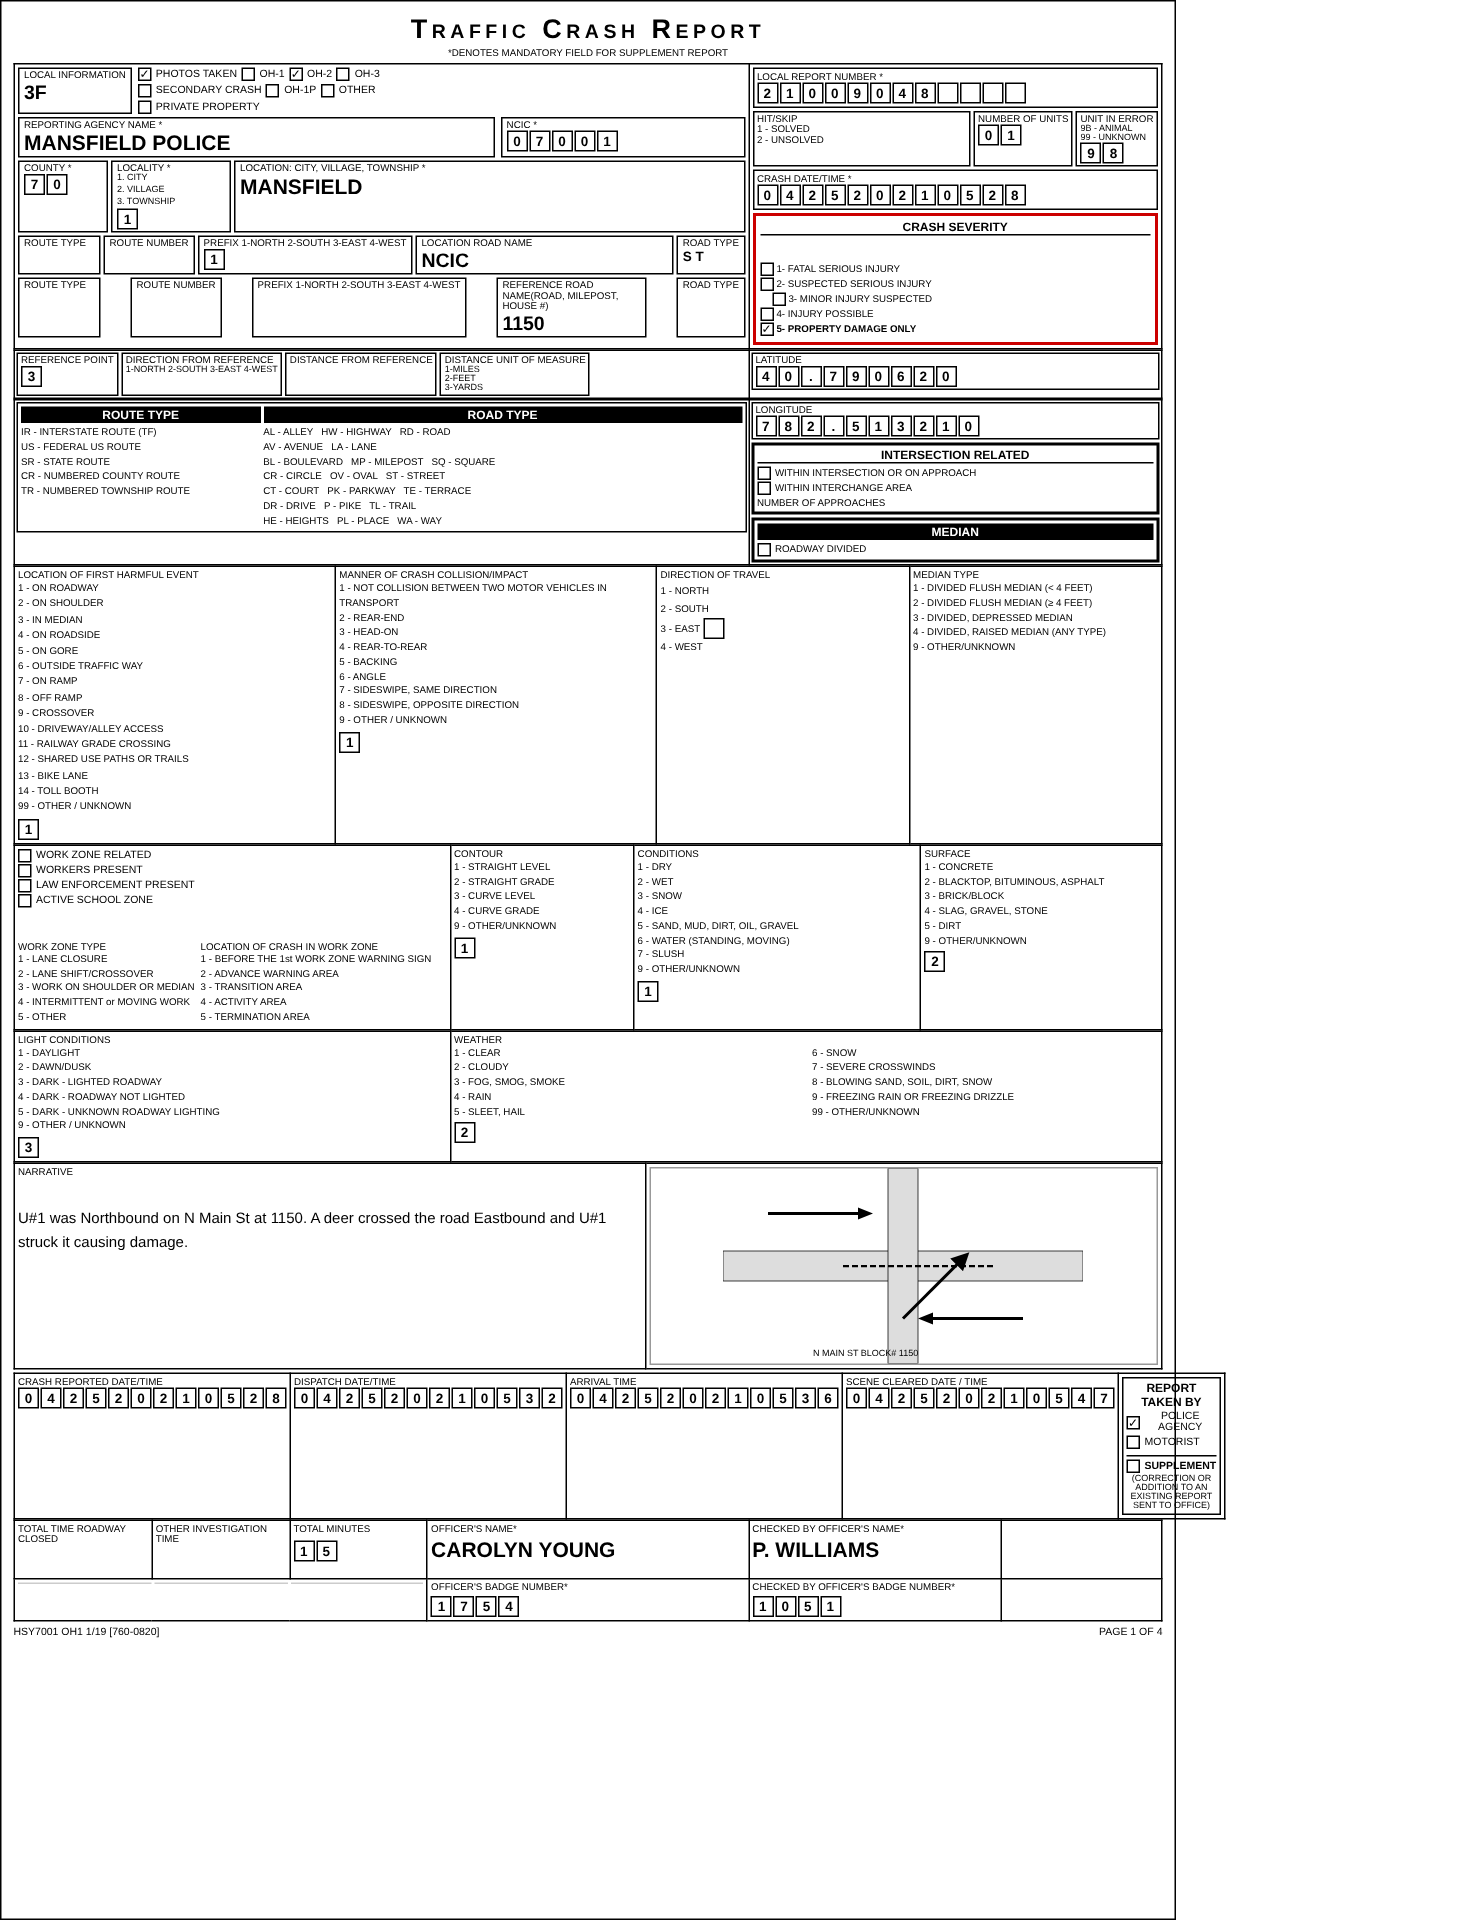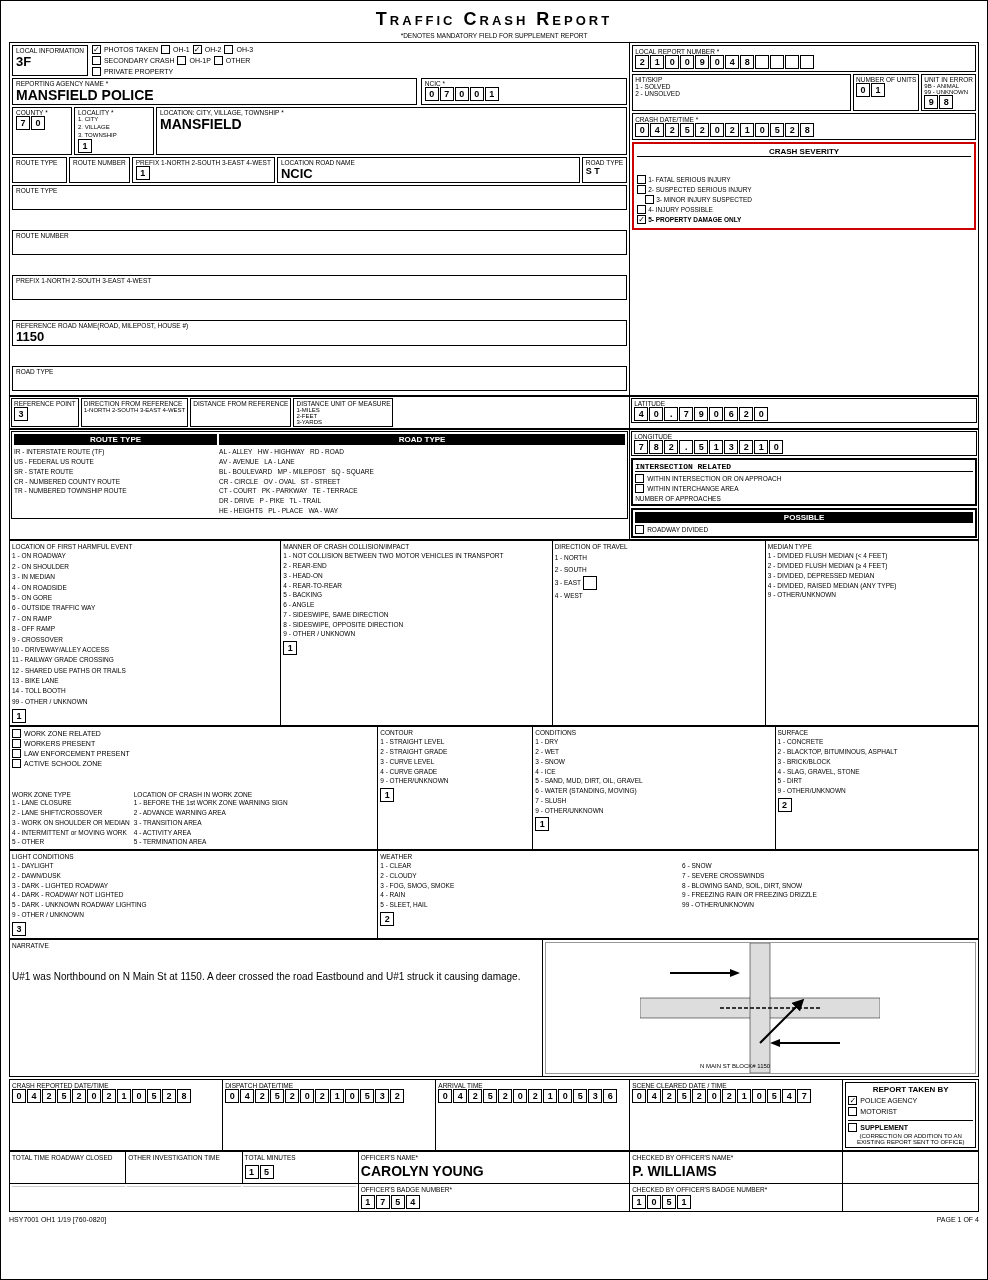--- a/index.html
+++ b/index.html
@@ -5,21 +5,21 @@
     * { box-sizing: border-box; margin: 0; padding: 0; }
     body {
       font-family: Arial, sans-serif;
       font-size: 8px;
       background: #fff;
       color: #000;
       width: 988px;
       min-height: 1280px;
     }
     .page {
-      width: 988px;
+      width: 784px;
       min-height: 1280px;
       padding: 8px;
       border: 1px solid #000;
     }
     .section-header {
       background: #000;
       color: #fff;
       font-weight: bold;
       font-size: 8px;
       text-align: center;
@@ -196,21 +196,21 @@
           <div style="flex:1; border:1px solid #000; padding:1px 3px;">
             <div class="field-label">LOCATION ROAD NAME</div>
             <div class="field-value" style="font-size:13px;">NCIC</div>
           </div>
           <div style="border:1px solid #000; padding:1px 3px; min-width:40px;">
             <div class="field-label">ROAD TYPE</div>
             <div class="field-value">S T</div>
           </div>
         </div>
 
-        <div style="display:flex; gap:20px; margin-bottom:2px;flex-direction:column;">
+        <div style="display:flex; gap:20px; margin-bottom:2px;">
           <div style="border:1px solid #000; padding:1px 3px; min-width:55px;">
             <div class="field-label">ROUTE TYPE</div>
             <div style="height:14px;"></div>
           </div>
           <div style="border:1px solid #000; padding:1px 3px; min-width:55px;">
             <div class="field-label">ROUTE NUMBER</div>
             <div style="height:14px;"></div>
           </div>
           <div style="border:1px solid #000; padding:1px 3px; min-width:80px;">
             <div class="field-label">PREFIX 1-NORTH 2-SOUTH 3-EAST 4-WEST</div>
@@ -407,34 +407,34 @@
                 <span class="box1">5</span>
                 <span class="box1">1</span>
                 <span class="box1">3</span>
                 <span class="box1">2</span>
                 <span class="box1">1</span>
                 <span class="box1">0</span>
           </div>
         </div>
 
         <div style="border:2px solid #000; padding:2px; margin-bottom:2px;">
-          <div style="font-size:8px; font-weight:bold; border-bottom:1px solid #000; margin-bottom:2px;font-family:Liberation Mono, monospace;">INTERSECTION RELATED</div>
+          <div style="font-size:8px; font-weight:bold; text-align:center; border-bottom:1px solid #000; margin-bottom:2px;">INTERSECTION RELATED</div>
           <div class="checkbox-row" style="margin:1px 0;">
             <span class="checkbox"></span>
             <span style="font-size:6.5px;">WITHIN INTERSECTION OR ON APPROACH</span>
           </div>
           <div class="checkbox-row" style="margin:1px 0;">
             <span class="checkbox"></span>
             <span style="font-size:6.5px;">WITHIN INTERCHANGE AREA</span>
           </div>
           <div style="font-size:6.5px; margin-top:2px;">NUMBER OF APPROACHES</div>
         </div>
 
         <div style="border:2px solid #000; padding:2px;">
-          <div class="section-header">POSSIBLE</div>
+          <div class="section-header">MEDIAN</div>
           <div class="checkbox-row" style="margin-top:2px;">
             <span class="checkbox"></span>
             <span style="font-size:6.5px;">ROADWAY DIVIDED</span>
           </div>
         </div>
       </td>
     </tr>
   </tbody>
     </table>
 

